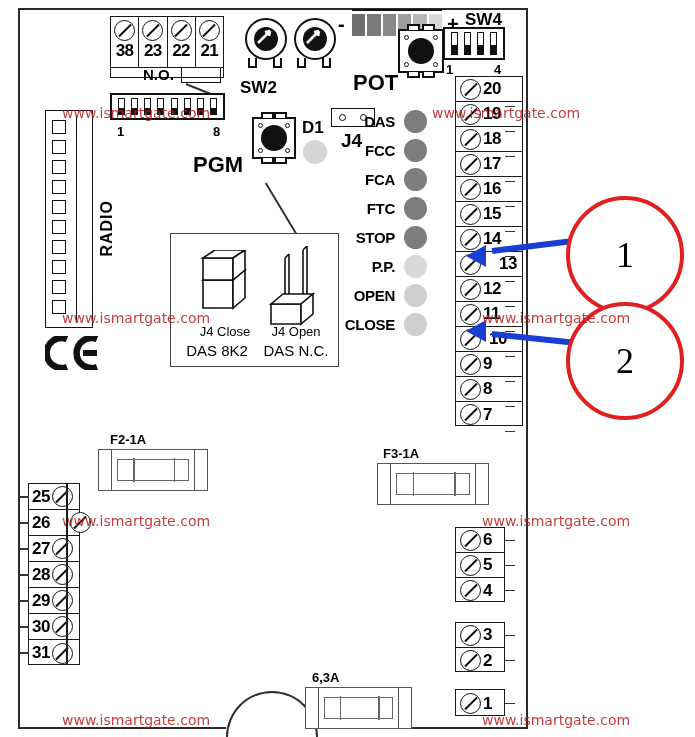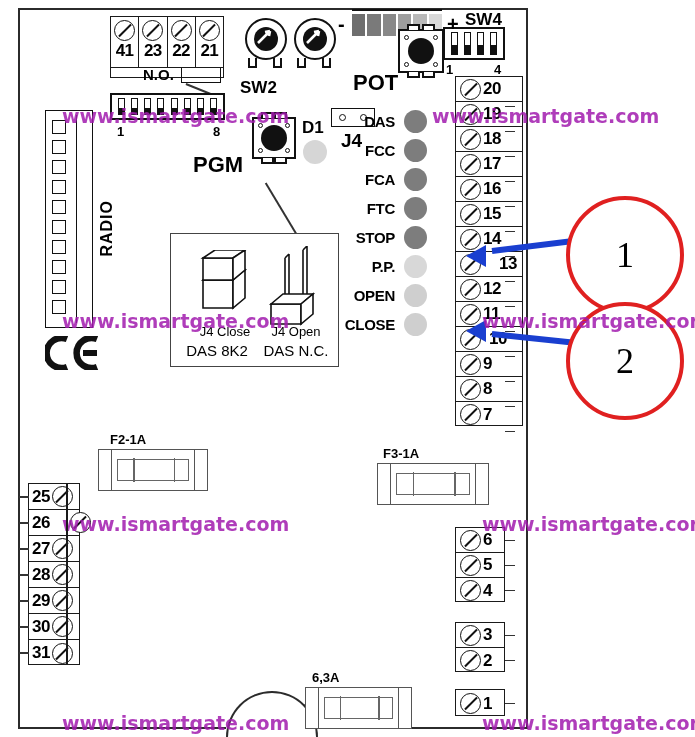--- a/index.html
+++ b/index.html
@@ -108,39 +108,39 @@
 
   
   .callout{position:absolute;border:4px solid #e02020;border-radius:50%;background:#fff;
            display:flex;align-items:center;justify-content:center;}
   .callout span{font-size:36px;font-weight:400;color:#000;font-family:"Liberation Serif",serif;}
   .arrow-line{position:absolute;background:#1a3fd0;height:6px;transform-origin:left center;}
   .arrow-head{position:absolute;width:0;height:0;border-top:11px solid transparent;
               border-bottom:11px solid transparent;border-right:20px solid #1a3fd0;}
 
   
-  .wm{position:absolute;color:#a21caf;opacity:.85;font-size:19px;font-weight:700;
+  .wm{position:absolute;color:#b91c1c;opacity:.85;font-size:14px;font-weight:400;
       white-space:nowrap;pointer-events:none;font-family:"DejaVu Sans",sans-serif;}
 
   .ce{position:absolute;left:45px;top:336px;font-size:34px;font-weight:700;
       font-family:"DejaVu Sans",sans-serif;letter-spacing:-3px;}
   .lbl{position:absolute;font-weight:700;}
   .leader{position:absolute;background:#333;transform-origin:left center;height:1.6px;}
 </style>
 </head>
 <body>
 
 <div class="board"></div>
 <div class="notch-cover"></div>
 <div class="notch-arc"></div>
 
 <div class="toprow">
   <div class="topcell">
     <div class="screw"></div>
-    <div class="tnum">41</div>
+    <div class="tnum">38</div>
   </div>
   <div class="topcell">
     <div class="screw"></div>
     <div class="tnum">23</div>
   </div>
   <div class="topcell">
     <div class="screw"></div>
     <div class="tnum">22</div>
   </div>
   <div class="topcell">

